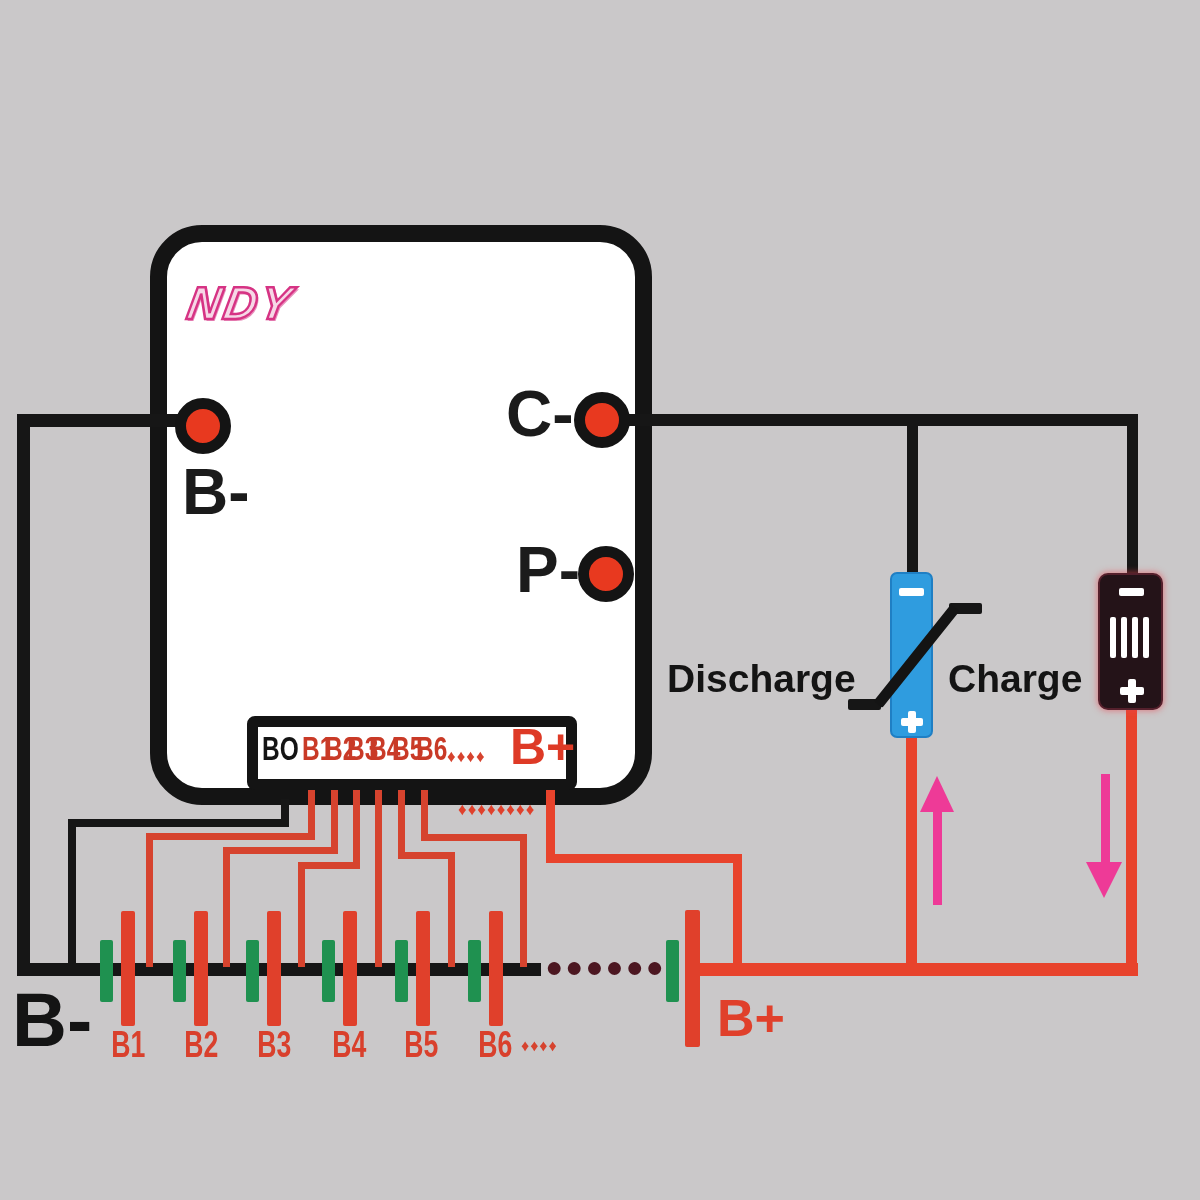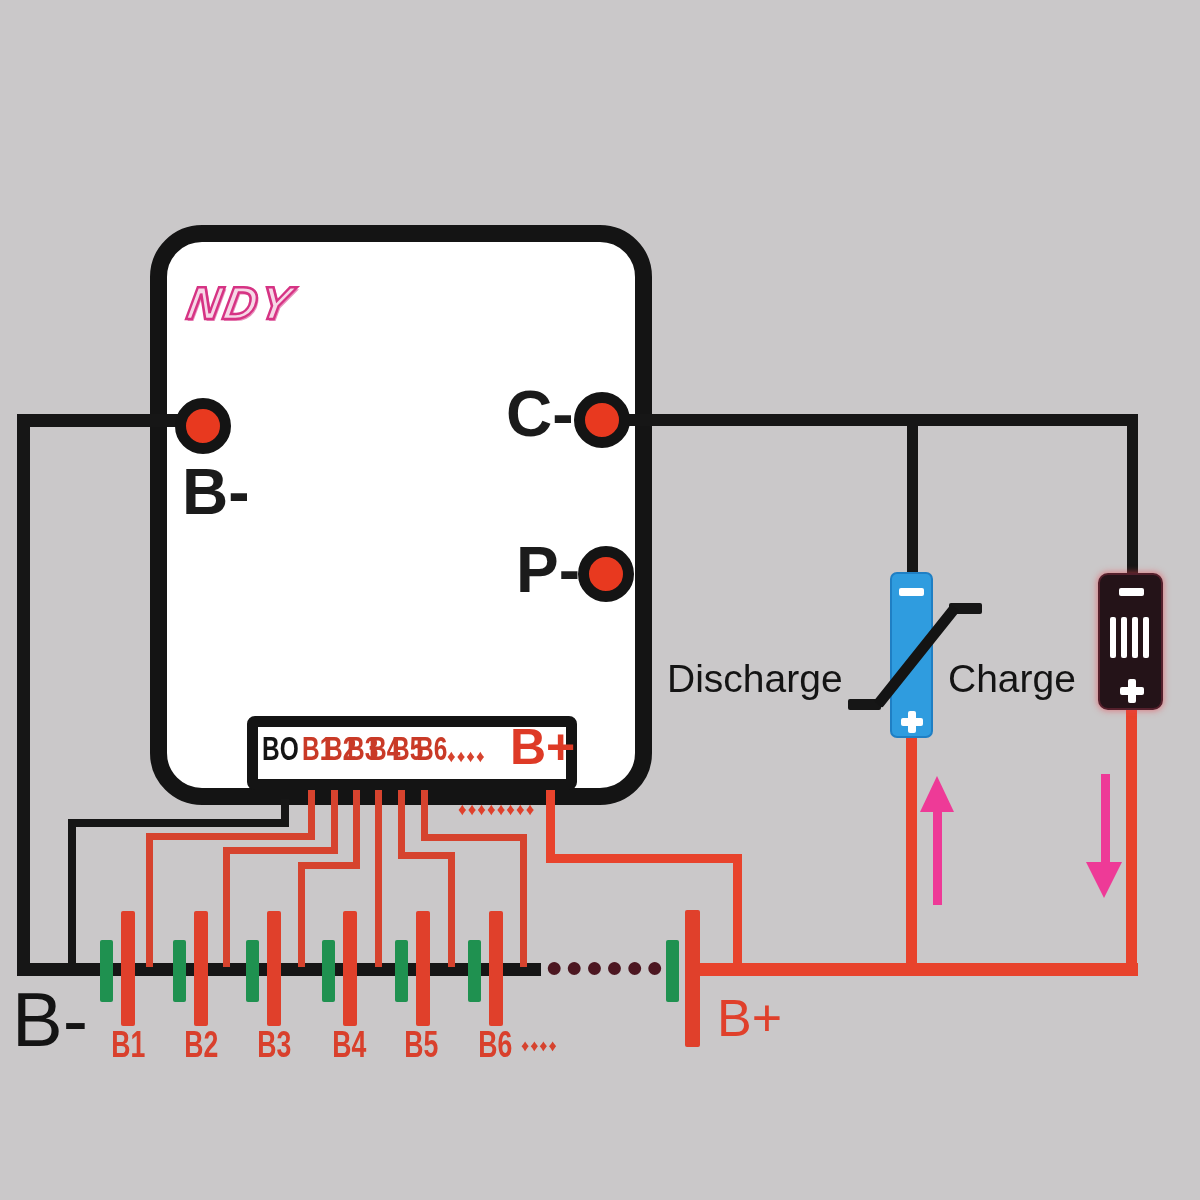--- a/index.html
+++ b/index.html
@@ -46,21 +46,21 @@
   .plate-green{position:absolute;width:13px;height:62px;top:940px;background:#1f9150;border-radius:2px;}
   .plate-red{position:absolute;width:14px;height:115px;top:911px;background:#e0402b;border-radius:2px;}
   .plate-bplus{position:absolute;left:685px;top:910px;width:15px;height:137px;background:#e0402b;border-radius:2px;}
   .celllabel{
     position:absolute;top:1026px;width:44px;text-align:center;
     font-size:37px;font-weight:700;color:#d9402c;line-height:1;
     transform:scaleX(.72);white-space:nowrap;
   }
   .dots-red{position:absolute;color:#d6432e;font-size:17px;letter-spacing:1px;line-height:1;}
   .dots-dark{position:absolute;color:#4c1721;font-size:30px;letter-spacing:2px;line-height:1;}
-  .biglabel{position:absolute;font-weight:400;line-height:1;}
+  .biglabel{position:absolute;font-weight:700;line-height:1;}
   
   .mosfet{
     position:absolute;left:890px;top:572px;width:43px;height:166px;
     background:#2f9cdf;border:2px solid #1f7fc4;border-radius:7px;box-sizing:border-box;
   }
   .charger{
     position:absolute;left:1098px;top:573px;width:65px;height:137px;
     background:#241318;border:2px solid #55202c;border-radius:10px;box-sizing:border-box;
     box-shadow:0 0 6px 1px rgba(235,70,80,.55);
   }

